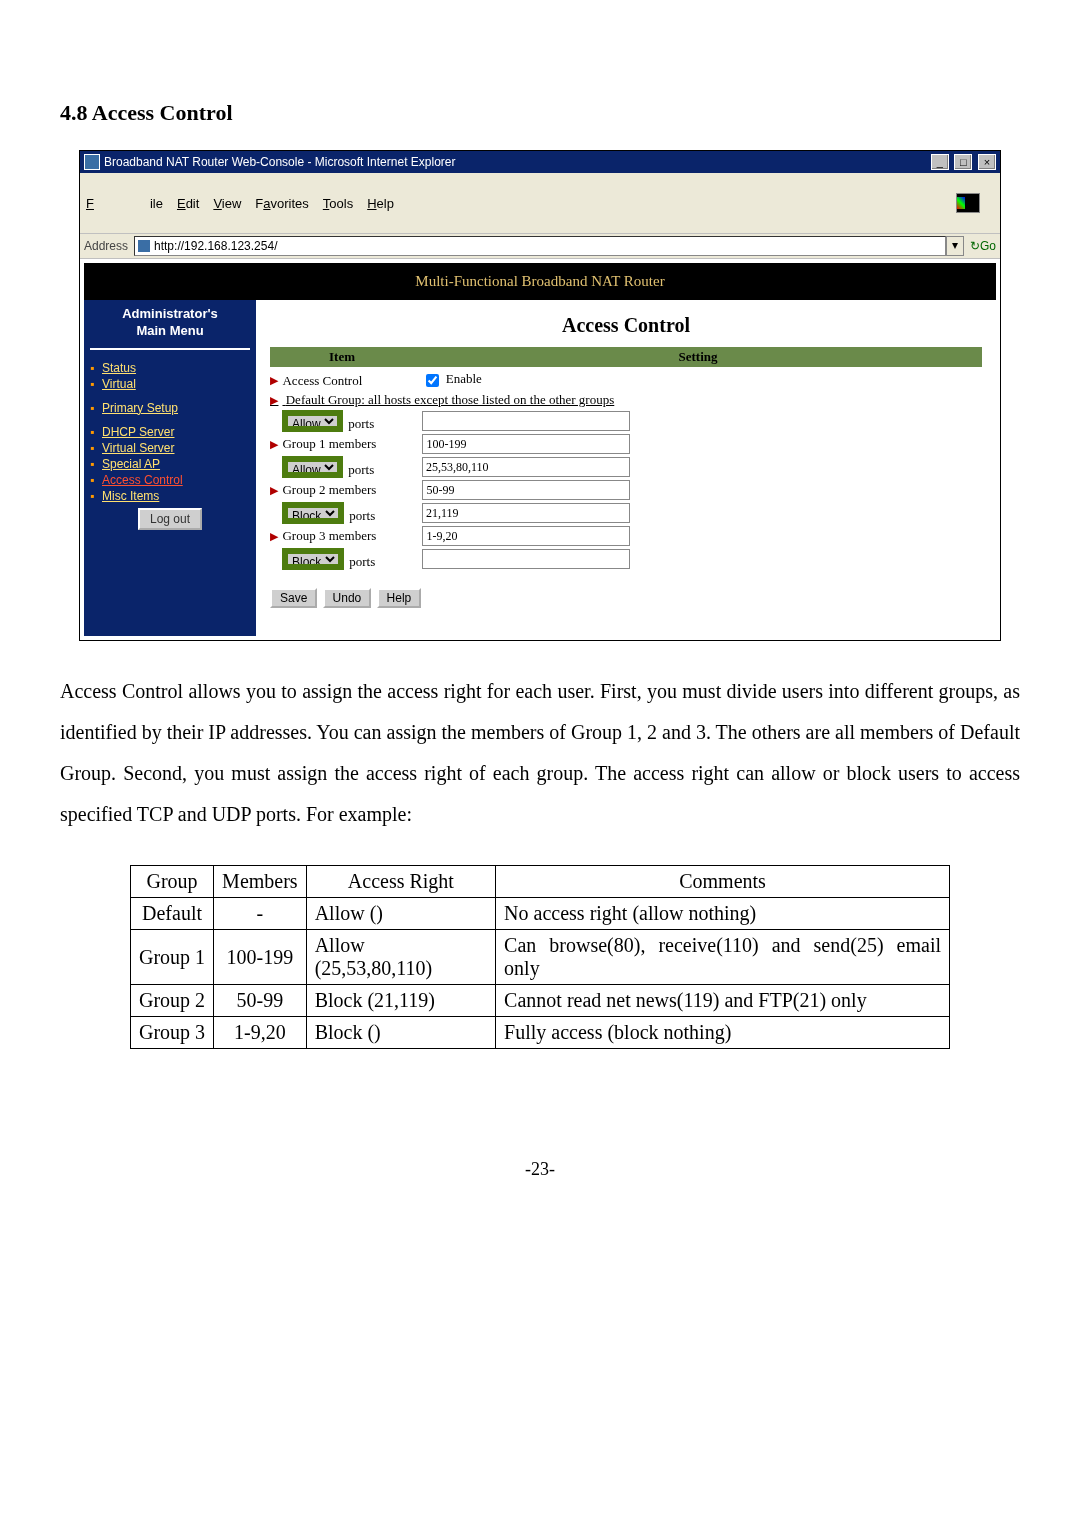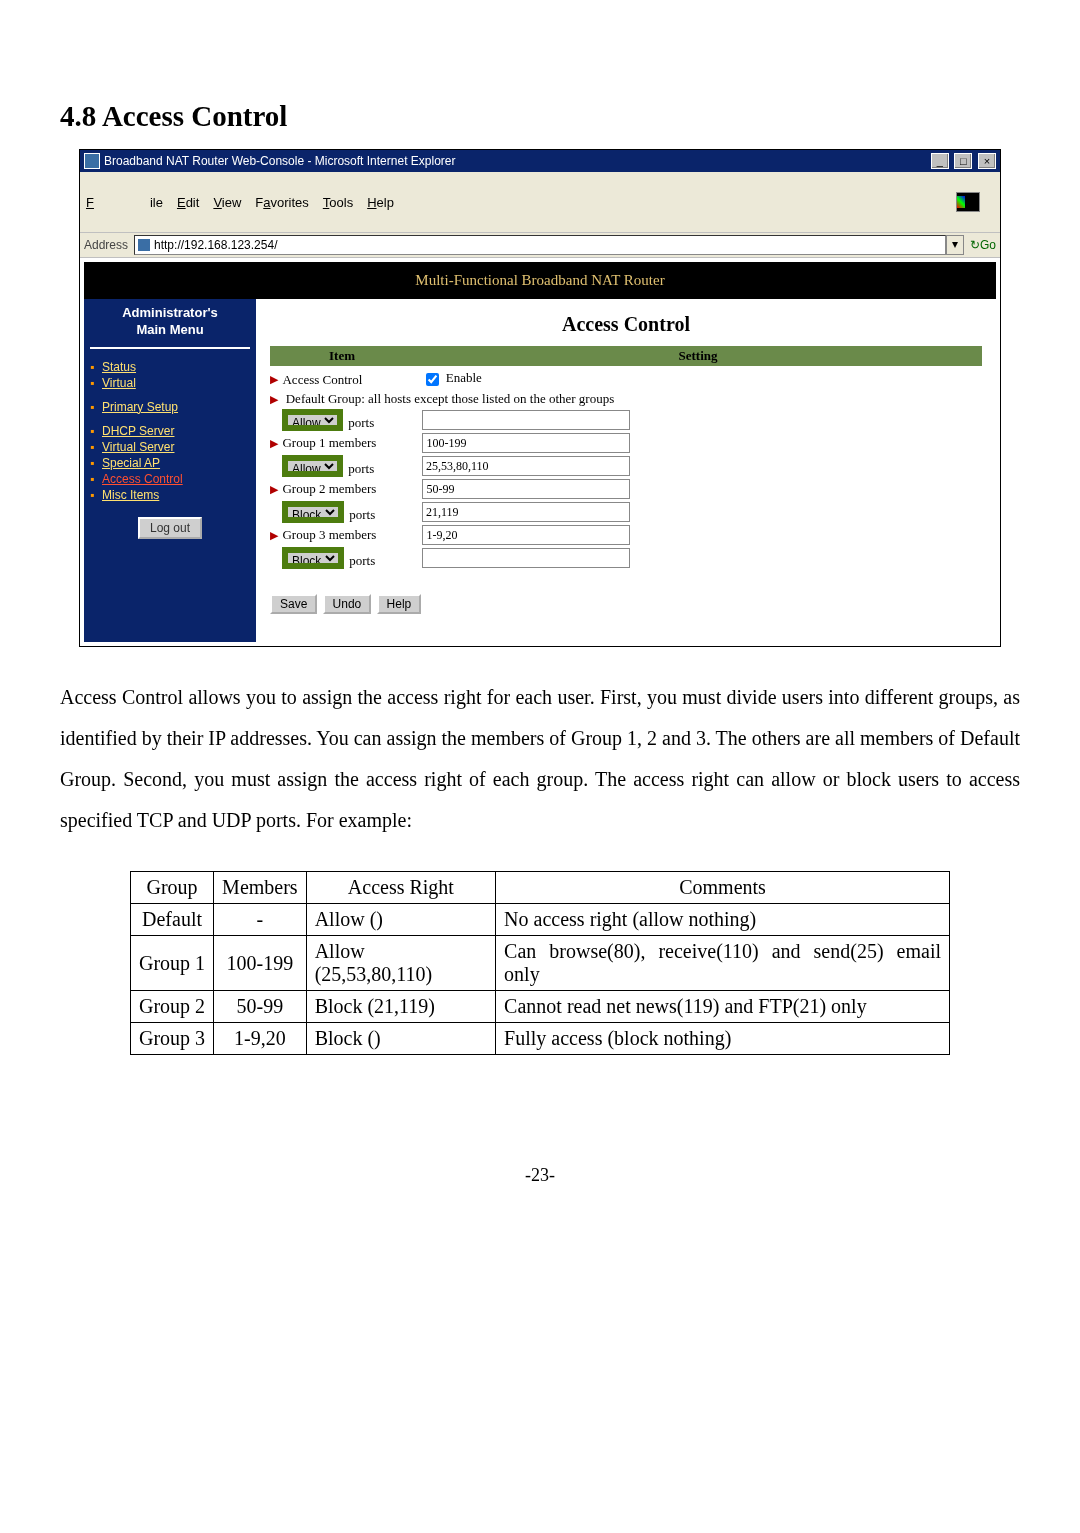--- a/index.html
+++ b/index.html
@@ -6,23 +6,23 @@
     margin: 0;
     padding: 60px 60px 40px 60px;
     font-family: "Times New Roman", Times, serif;
     font-size: 20px;
     color: #000;
     background: #fff;
     width: 1080px;
     box-sizing: border-box;
   }
   h2.section-title {
-    font-size: 29px;
+    font-size: 22px;
     font-weight: bold;
-    margin: 40px 0 16px 0;
+    margin: 40px 0 24px 0;
   }
 
   
   .browser {
     width: 920px;
     margin: 10px auto 30px auto;
     border: 1px solid #000;
     font-family: Tahoma, Arial, sans-serif;
     font-size: 13px;
     background: #ece9d8;
@@ -117,21 +117,21 @@
     font-weight:bold;text-align:center;
     border-bottom:2px solid #fff;padding-bottom:8px;margin-bottom:10px;
     line-height:1.3;
   }
   .sidebar ul{list-style:none;margin:0;padding:0;}
   .sidebar li{color:#ff9900;font-size:12px;padding:1px 0 1px 12px;position:relative;}
   .sidebar li::before{content:"\25AA";position:absolute;left:0;color:#ff9900;}
   .sidebar li.spacer::before{content:"";}
   .sidebar li a{color:#ffe070;text-decoration:underline;cursor:pointer;}
   .sidebar li.active a{color:#ff5030;}
-  .sidebar .logout-wrap{margin-top:14px;text-align:center;}
+  .sidebar .logout-wrap{margin-top:4px;text-align:center;}
   .sidebar .logout-btn{
     background:#cfcfcf;border:2px outset #fff;padding:2px 10px;font-size:12px;color:#333;
   }
 
   .main-panel{
     flex:1;background:#fff;padding:10px 14px 28px 14px;
     font-family: Georgia,"Times New Roman",serif;
   }
   .main-panel h3{font-family:"Times New Roman",serif;font-size:20px;text-align:center;margin:4px 0 10px;font-weight:bold;}
   .cfg-head{display:flex;background:#6a8a4a;color:#000;font-weight:bold;font-size:13px;margin-bottom:4px;}
@@ -139,23 +139,23 @@
   .cfg-head .c2{flex:1;text-align:center;padding:2px;}
   .cfg-row{display:flex;align-items:center;font-size:13px;margin:2px 0;}
   .cfg-row .arrow{color:#b00000;margin-right:4px;font-size:11px;}
   .cfg-row .lbl{width:140px;}
   .cfg-row .val{flex:1;}
   .cfg-row input[type=text]{
     border:1px solid #888;font-size:12px;padding:1px 3px;width:200px;height:16px;font-family:inherit;
   }
   .cfg-row select{font-size:12px;border:6px solid #4d7c0f;background:#cfcfcf;height:22px;}
   .cfg-row .ports-label{margin-left:2px;}
-  .cfg-default{font-size:13px;margin:2px 0 2px 0;}
+  .cfg-default{font-size:13px;margin:2px 0 2px 0;text-decoration:underline;}
   .cfg-default .arrow{color:#b00000;margin-right:4px;font-size:11px;}
-  .cfg-btn-row{margin-top:25px;}
+  .cfg-btn-row{margin-top:18px;}
   .cfg-btn{background:#cfcfcf;border:2px outset #fff;padding:1px 8px;font-size:12px;margin-right:2px;}
   input.enable-cb{vertical-align:middle;}
 
   
   p.body-text{
     line-height:2.05;
     text-align:justify;
     margin:20px 0 30px 0;
   }
 

